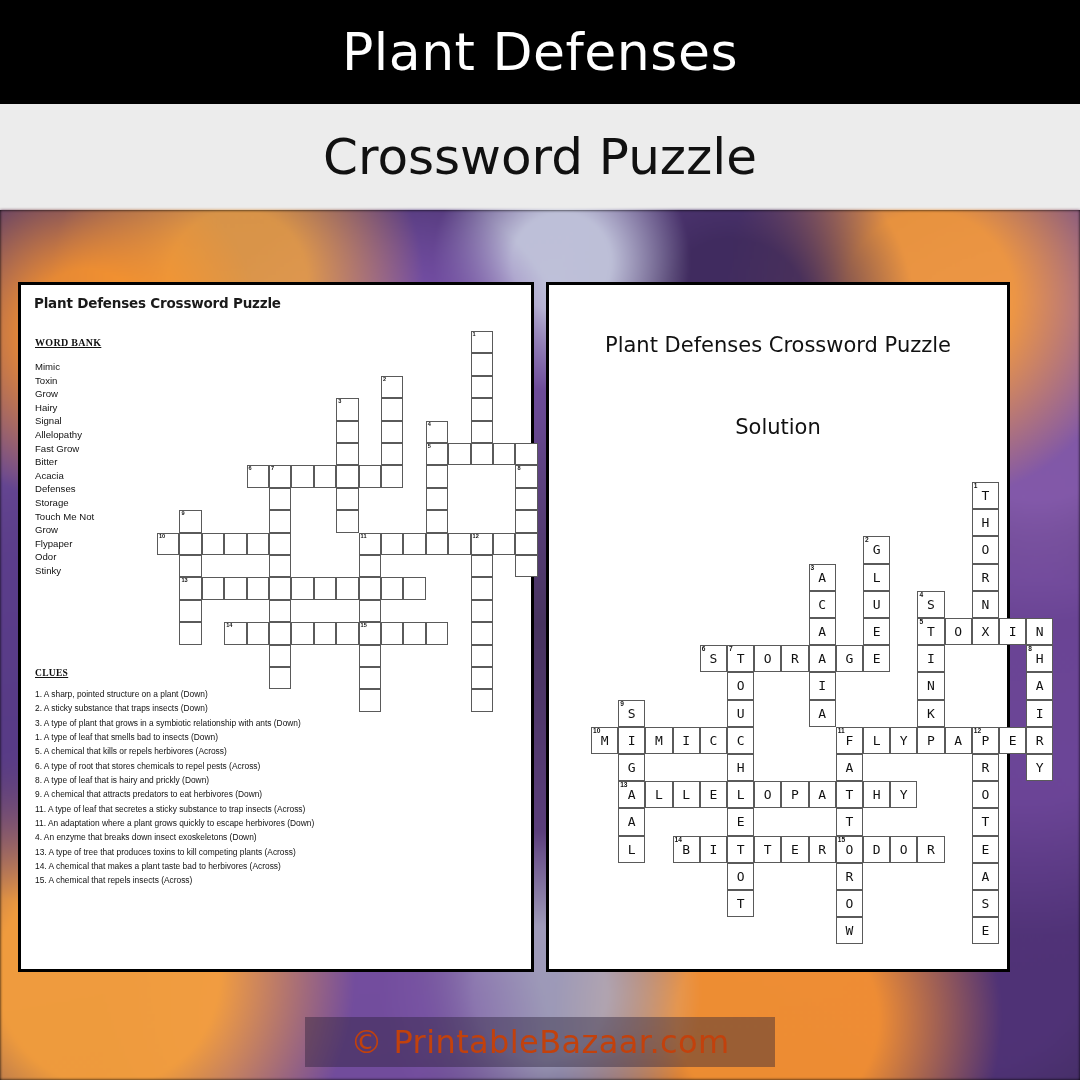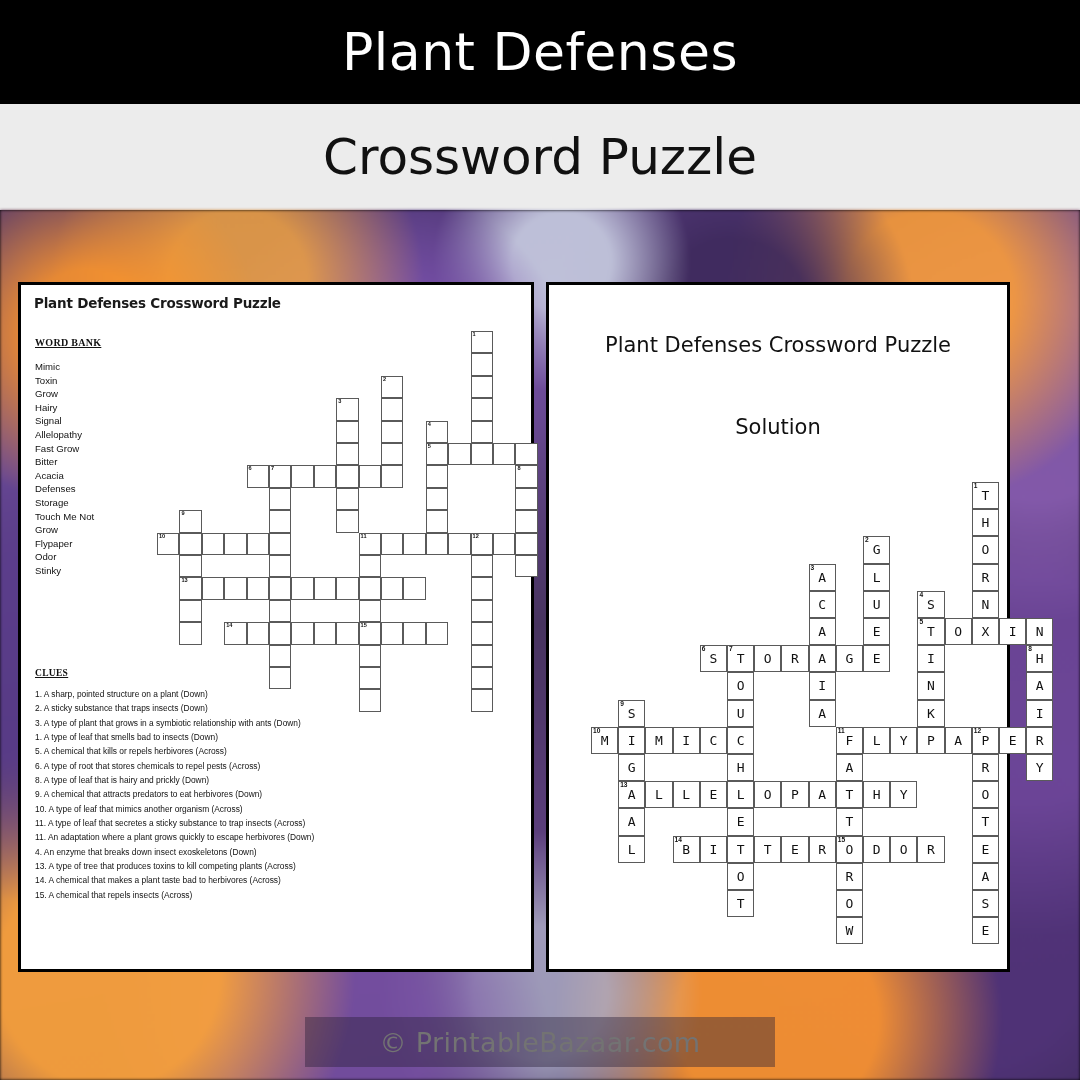--- a/index.html
+++ b/index.html
@@ -114,21 +114,21 @@
   #grid-solution .cell{width:27.2px;height:27.2px;border-width:1.5px;}
   #grid-solution .cell .num{font-size:6.6px;}
 
   
   .wm{
     position:absolute;left:305px;top:1017px;width:470px;height:50px;
     background:rgba(40,30,55,.42);
     display:flex;align-items:center;justify-content:center;
   }
   .wm span{
-    color:#737373;font-size:27px;letter-spacing:.4px;
+    color:#c2410c;font-size:32px;letter-spacing:.4px;
     font-family:"DejaVu Sans", sans-serif;
   }
 </style>
 </head>
 <body>
 
 <div class="page">
 
   <div class="band-title">
     <span>Plant Defenses</span>
@@ -166,21 +166,20 @@
     <div class="cl-head">CLUES</div>
     <div class="cl-list" id="clues-list">
         <div>1. A sharp, pointed structure on a plant (Down)</div>
         <div>2. A sticky substance that traps insects (Down)</div>
         <div>3. A type of plant that grows in a symbiotic relationship with ants (Down)</div>
         <div>1. A type of leaf that smells bad to insects (Down)</div>
         <div>5. A chemical that kills or repels herbivores (Across)</div>
         <div>6. A type of root that stores chemicals to repel pests (Across)</div>
         <div>8. A type of leaf that is hairy and prickly (Down)</div>
         <div>9. A chemical that attracts predators to eat herbivores (Down)</div>
-        <div>10. A type of leaf that mimics another organism (Across)</div>
         <div>11. A type of leaf that secretes a sticky substance to trap insects (Across)</div>
         <div>11. An adaptation where a plant grows quickly to escape herbivores (Down)</div>
         <div>4. An enzyme that breaks down insect exoskeletons (Down)</div>
         <div>13. A type of tree that produces toxins to kill competing plants (Across)</div>
         <div>14. A chemical that makes a plant taste bad to herbivores (Across)</div>
         <div>15. A chemical that repels insects (Across)</div>
       </div>
 
     <div class="grid" id="grid-puzzle" style="left: 136px; top: 46px;">
         <div class="cell" style="left: 313.6px; top: 0px;">

